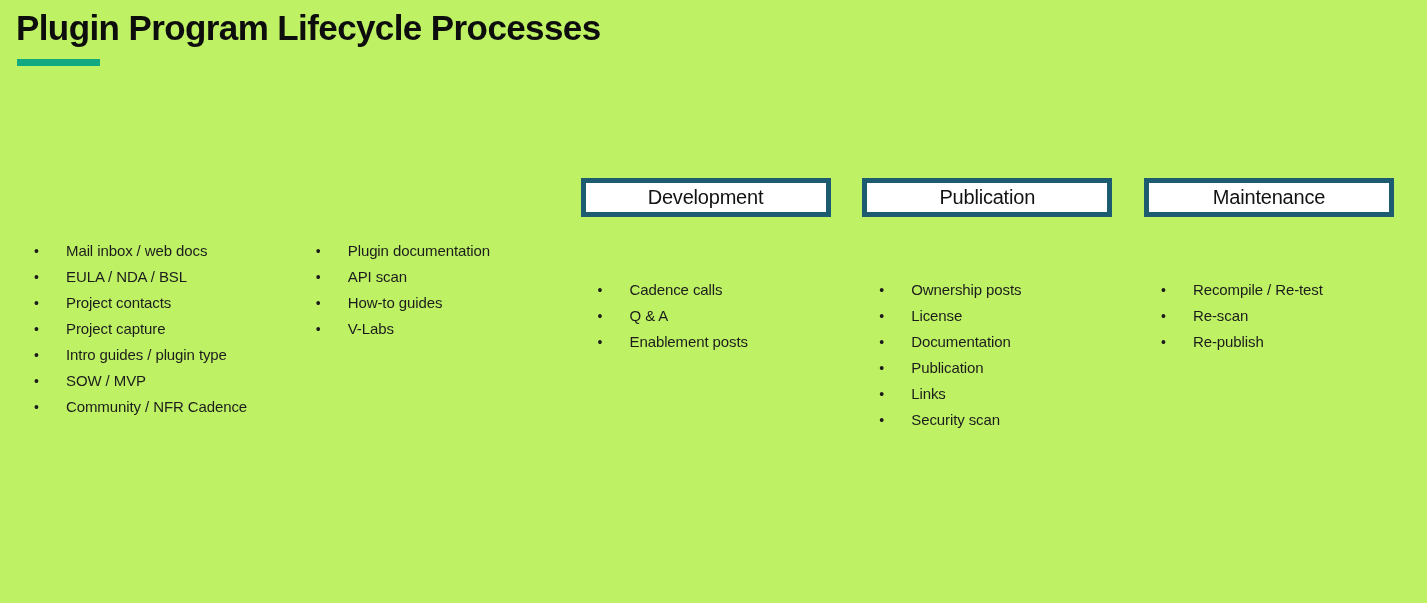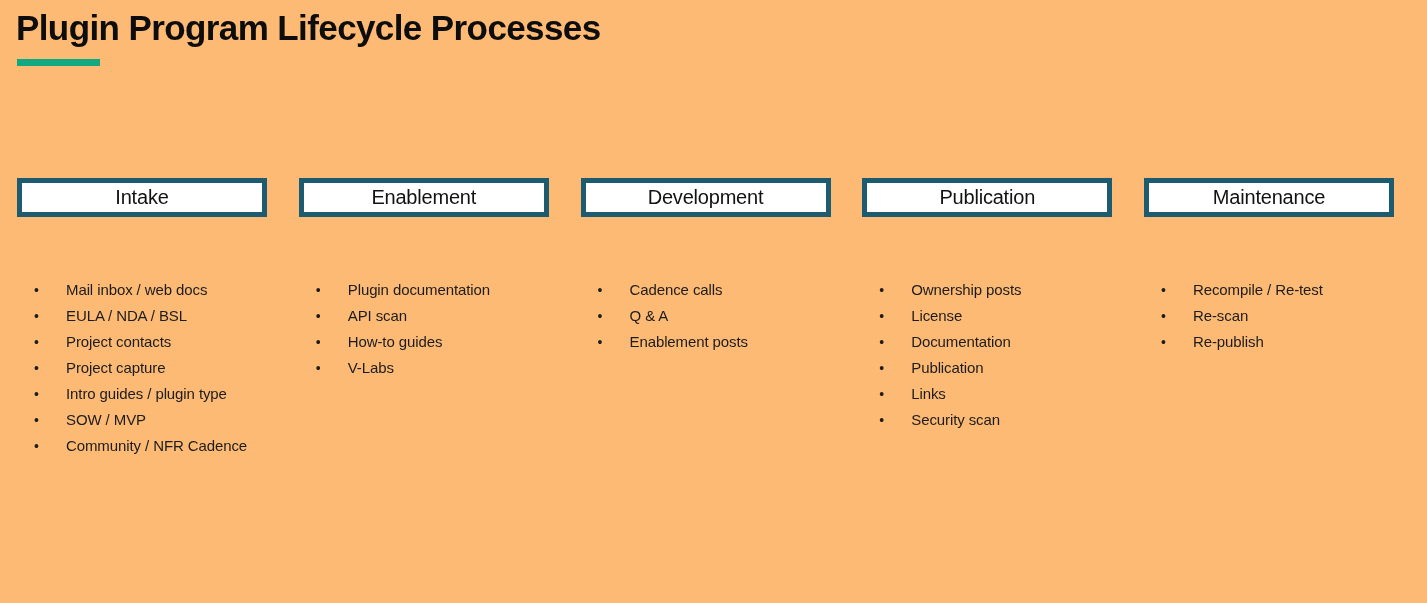--- a/index.html
+++ b/index.html
@@ -5,21 +5,21 @@
   * { margin: 0; padding: 0; box-sizing: border-box; }
   html, body { background: #ffffff; }
   body {
     font-family: "Liberation Sans", "DejaVu Sans", sans-serif;
     width: 1427px; height: 603px;
     position: relative; overflow: hidden;
   }
   .slide {
     position: relative;
     width: 1427px; height: 603px;
-    background: #fdba74;
+    background: #bef264;
   }
   .page-title {
     position: absolute;
     left: 16px; top: 8px;
     font-size: 35px;
     font-weight: 700;
     letter-spacing: -0.6px;
     color: #0d0d0d;
     white-space: nowrap;
   }
@@ -73,34 +73,32 @@
 <body>
 
 <div class="slide">
 
   <h1 class="page-title">Plugin Program Lifecycle Processes</h1>
   <div class="title-underline"></div>
 
   <div class="columns">
 
     <div class="column">
-      <div class="stage-box">Intake</div>
       <ul class="stage-list">
         <li><span class="bullet">•</span><span>Mail inbox / web docs</span></li>
         <li><span class="bullet">•</span><span>EULA / NDA / BSL</span></li>
         <li><span class="bullet">•</span><span>Project contacts</span></li>
         <li><span class="bullet">•</span><span>Project capture</span></li>
         <li><span class="bullet">•</span><span>Intro guides / plugin type</span></li>
         <li><span class="bullet">•</span><span>SOW / MVP</span></li>
         <li><span class="bullet">•</span><span>Community / NFR Cadence</span></li>
       </ul>
     </div>
 
     <div class="column">
-      <div class="stage-box">Enablement</div>
       <ul class="stage-list">
         <li><span class="bullet">•</span><span>Plugin documentation</span></li>
         <li><span class="bullet">•</span><span>API scan</span></li>
         <li><span class="bullet">•</span><span>How-to guides</span></li>
         <li><span class="bullet">•</span><span>V-Labs</span></li>
       </ul>
     </div>
 
     <div class="column">
       <div class="stage-box">Development</div>

